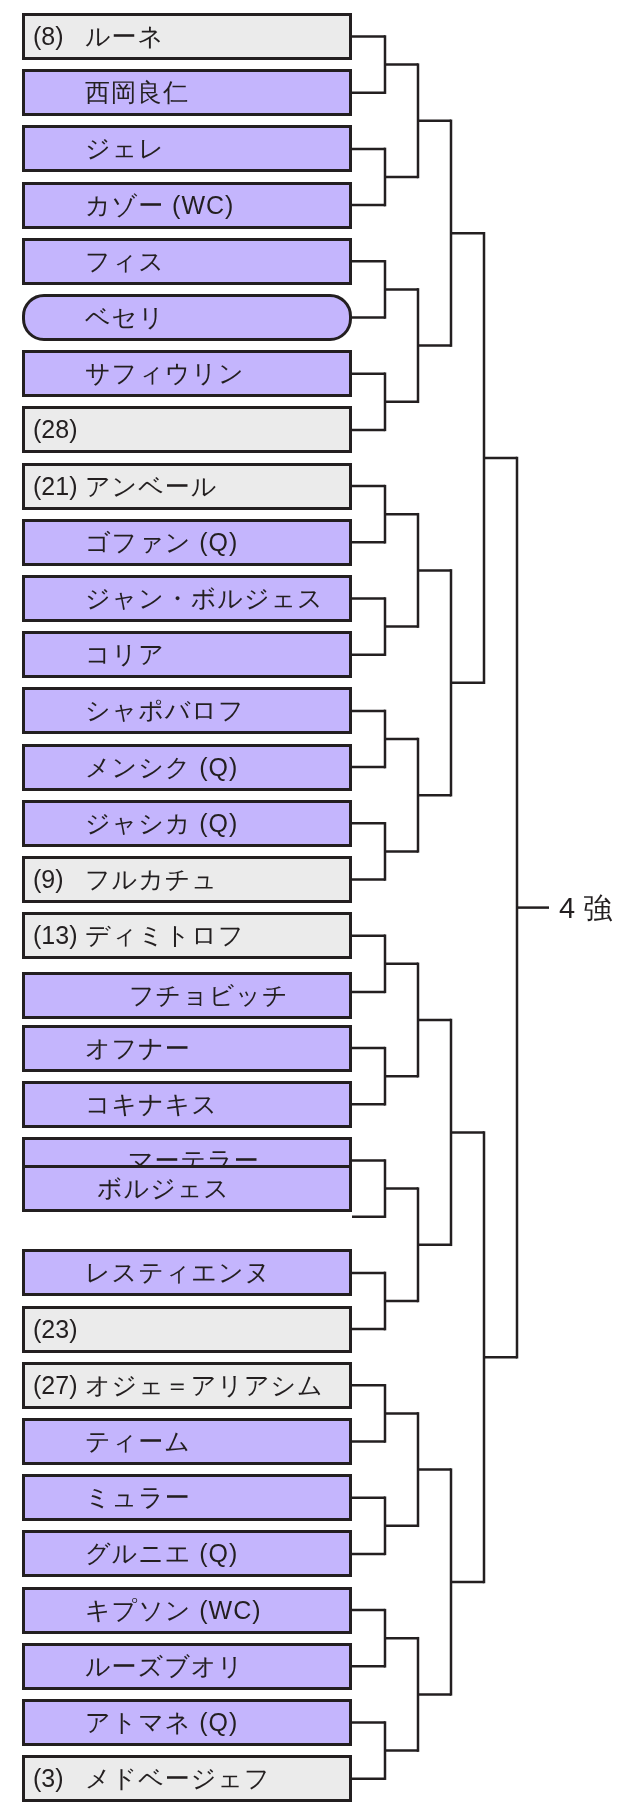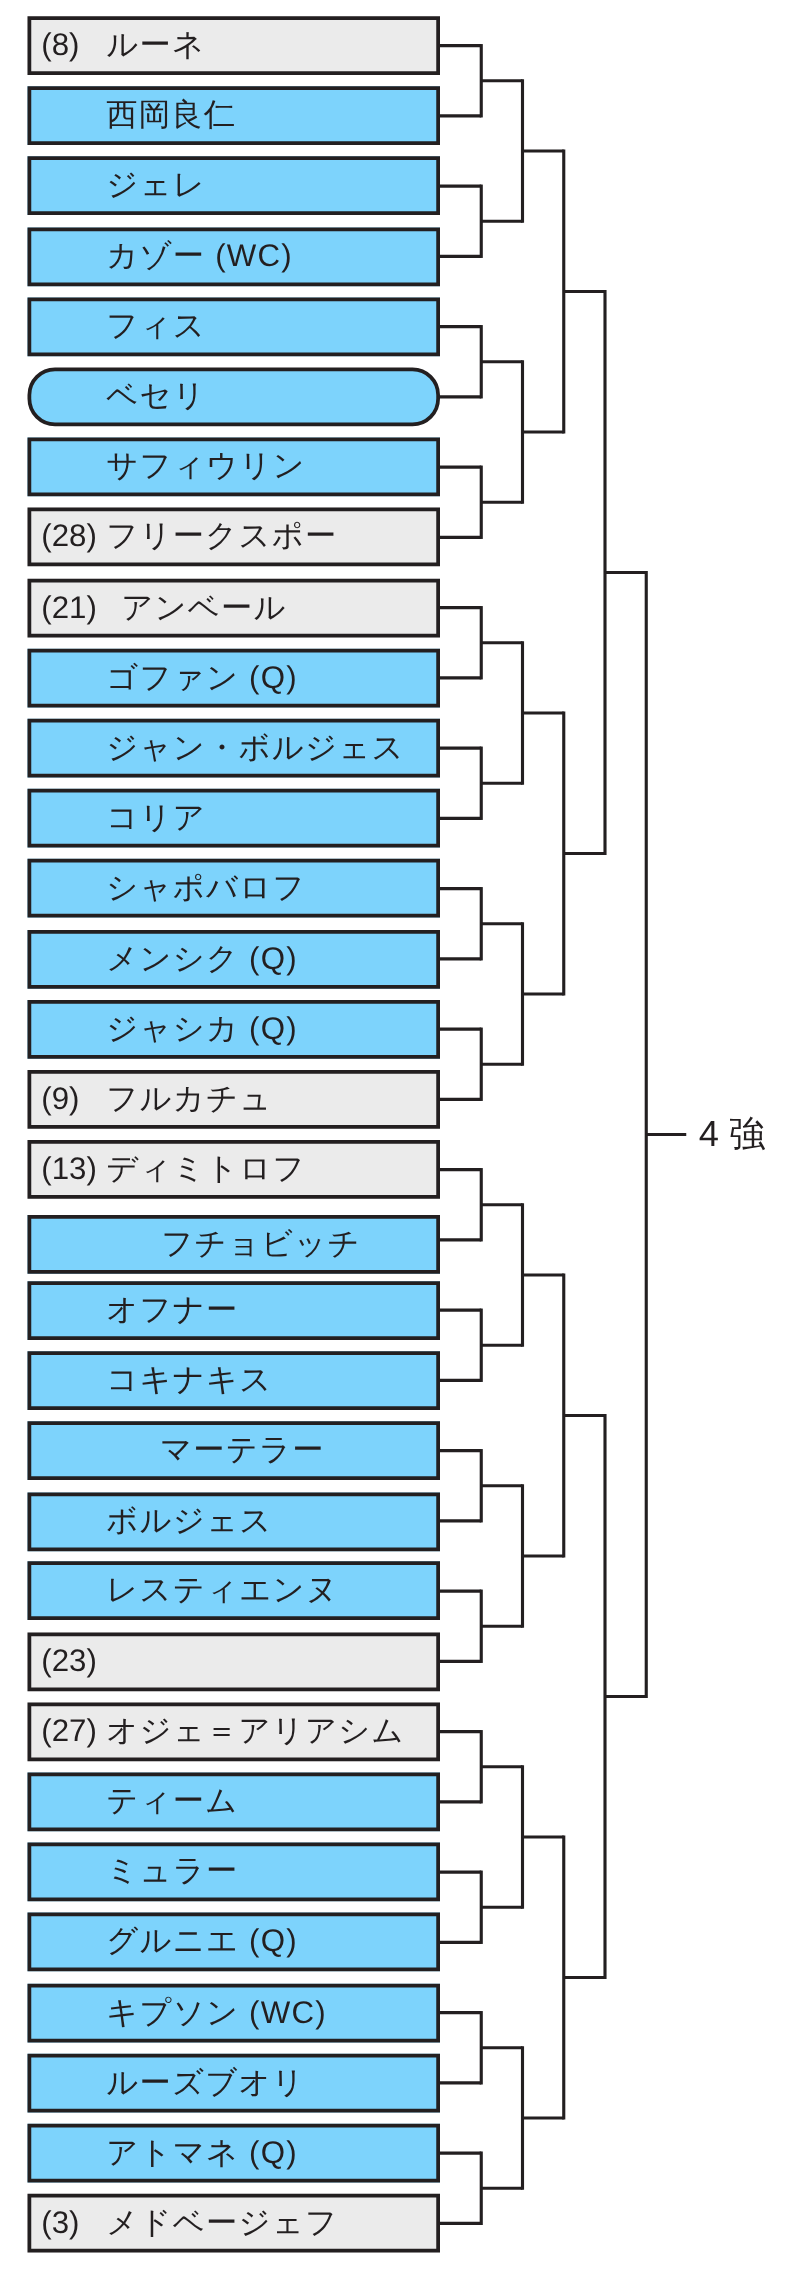--- a/index.html
+++ b/index.html
@@ -11,21 +11,21 @@
     color:#231f20;
     overflow:hidden;
   }
   #bracket-lines{position:absolute;left:0;top:0;width:630px;height:1815px;}
   .player-box{
     position:absolute;
     left:22px;
     width:330px;height:47px;
     box-sizing:border-box;
     border:3px solid #231f20;
-    background:#7dd3fc;
+    background:#c4b5fd;
     display:flex;
     align-items:center;
     font-size:25px;
     line-height:1;
     white-space:nowrap;
   }
   .player-box.seeded{background:#ebebeb;}
   .seed{
     flex:none;
     display:inline-block;
@@ -167,23 +167,22 @@
       <div class="player-box" style="top: 294px; border-radius: 22px;">
         <span class="seed"></span>
         <span class="pname">ベセリ</span>
       </div>
       <div class="player-box" style="top: 350.2px;">
         <span class="seed"></span>
         <span class="pname">サフィウリン</span>
       </div>
       <div class="player-box seeded" style="top: 406.4px;">
         <span class="seed">(28)</span>
-        <span class="pname">フリークスポー</span>
-      </div>
-      <div class="player-box seeded" style="top: 462.6px; gap: 12px;">
+      </div>
+      <div class="player-box seeded" style="top: 462.6px;">
         <span class="seed">(21)</span>
         <span class="pname">アンベール</span>
       </div>
       <div class="player-box" style="top: 518.8px;">
         <span class="seed"></span>
         <span class="pname">ゴファン (Q)</span>
       </div>
       <div class="player-box" style="top: 575px;">
         <span class="seed"></span>
         <span class="pname">ジャン・ボルジェス</span>
@@ -221,21 +220,21 @@
         <span class="pname">オフナー</span>
       </div>
       <div class="player-box" style="top: 1080.8px;">
         <span class="seed"></span>
         <span class="pname">コキナキス</span>
       </div>
       <div class="player-box" style="top: 1137px; padding-left: 43px;">
         <span class="seed"></span>
         <span class="pname">マーテラー</span>
       </div>
-      <div class="player-box" style="top: 1194px;">
+      <div class="player-box" style="top: 1165px; padding-left: 12px;">
         <span class="seed"></span>
         <span class="pname">ボルジェス</span>
       </div>
       <div class="player-box" style="top: 1249.4px;">
         <span class="seed"></span>
         <span class="pname">レスティエンヌ</span>
       </div>
       <div class="player-box seeded" style="top: 1305.6px;">
         <span class="seed">(23)</span>
       </div>

